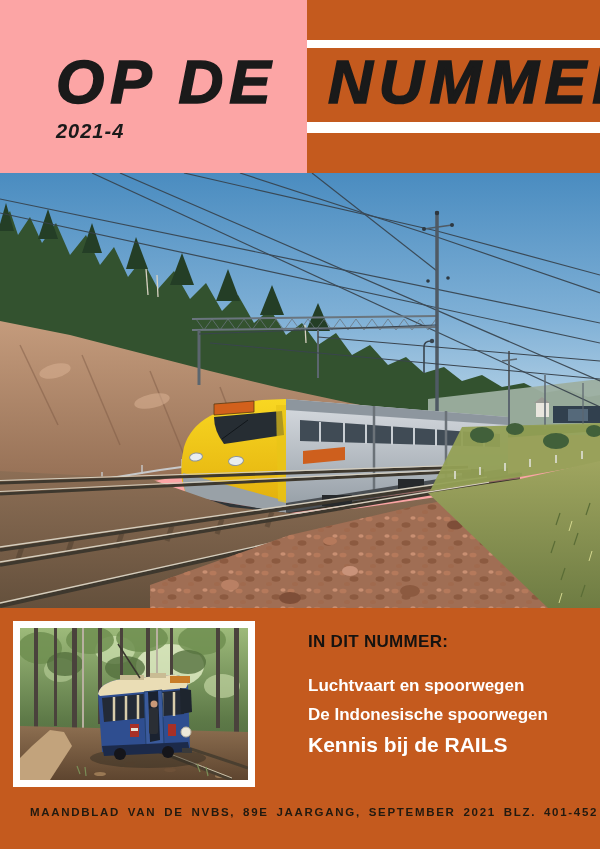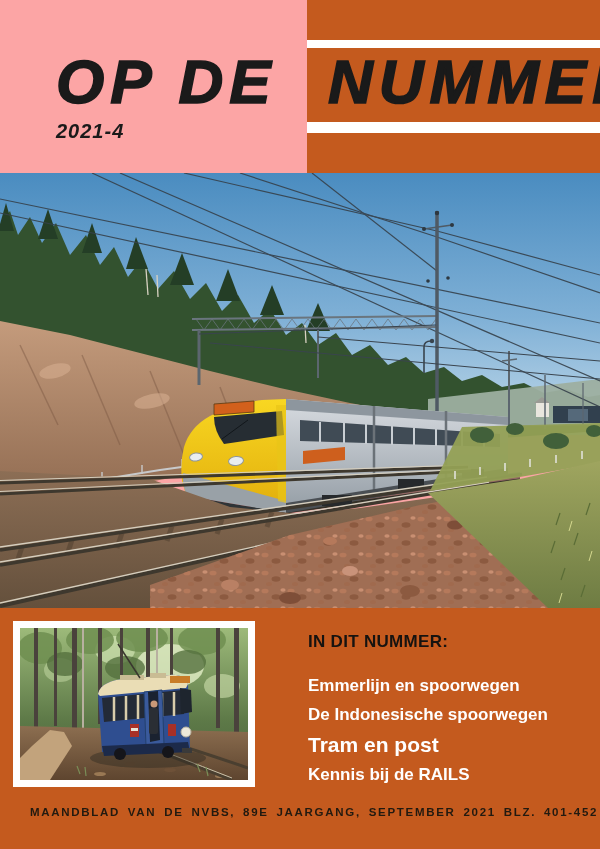--- a/index.html
+++ b/index.html
@@ -411,23 +411,22 @@
             <path d="M66,148 l-1,-9"></path>
             <path d="M180,144 l-3,-8"></path>
             <path d="M188,148 l-2,-9"></path>
         </g>
       </svg>
     </div>
 
     <div class="toc">
       <div class="toc-heading">IN DIT NUMMER:</div>
       <div class="toc-list">
-        <span class="toc-item">Emmerlijn en spoorwegen</span>
+        <span class="toc-item">Luchtvaart en spoorwegen</span>
         <span class="toc-item">De Indonesische spoorwegen</span>
-        <span class="toc-item">Tram en post</span>
         <span class="toc-item">Kennis bij de RAILS</span>
       </div>
     </div>
 
     <div class="footer-line">MAANDBLAD VAN DE NVBS, 89E JAARGANG, SEPTEMBER 2021 BLZ. 401-452</div>
   </div>
 
 </div>
 
 </body></html>

